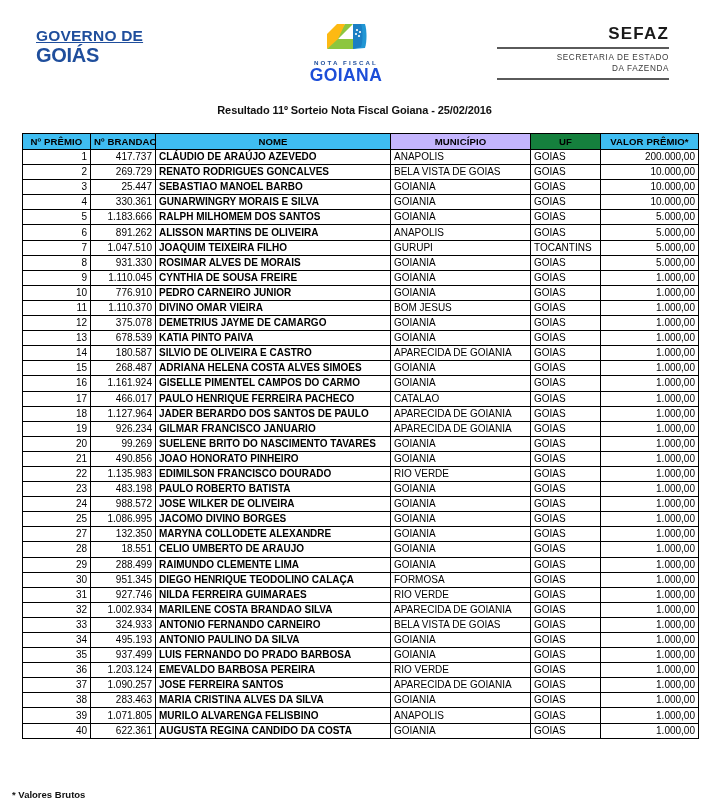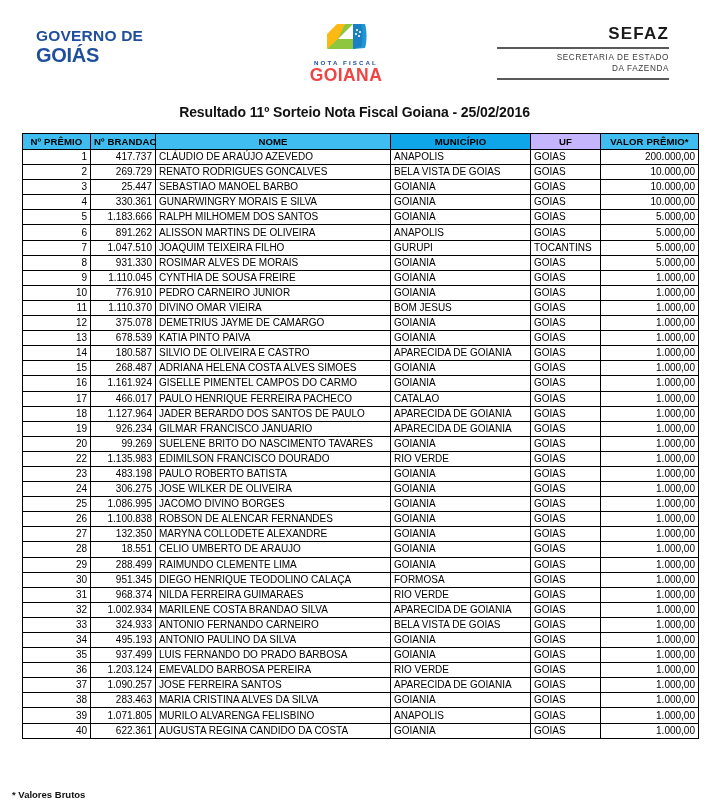--- a/index.html
+++ b/index.html
@@ -16,45 +16,46 @@
   .header { position: relative; height: 92px; }
 
   
   .gov-logo {
     position: absolute; left: 36px; top: 28px;
     color: #1f4e9c; line-height: 1;
   }
   .gov-logo .l1 {
     font-size: 15.5px; font-weight: bold; letter-spacing: 0.2px;
     font-family: "Liberation Sans", sans-serif;
+    text-decoration: underline;
   }
   .gov-logo .l2 {
     font-size: 20px; font-weight: bold; letter-spacing: -0.3px;
     margin-top: 1px; font-family: "Liberation Sans", sans-serif;
   }
 
   
   .nf-logo { position: absolute; left: 291px; top: 22px; width: 110px; text-align: center; }
   .nf-mark { position: relative; width: 46px; height: 34px; margin: 0 auto 3px auto; }
   .nf-sub {
     font-size: 6.2px; letter-spacing: 2.1px; color: #1f4e9c; font-weight: bold;
     margin-bottom: 1px;
   }
-  .nf-name { font-size: 17.5px; font-weight: bold; color: #ef4444; letter-spacing: 0.4px; line-height: 1; }
+  .nf-name { font-size: 17.5px; font-weight: bold; color: #1d4ed8; letter-spacing: 0.4px; line-height: 1; }
 
   
   .sefaz { position: absolute; left: 497px; top: 24px; width: 172px; text-align: right; }
   .sefaz .title { font-size: 17px; font-weight: bold; color: #1a1a1a; letter-spacing: 1.2px; }
   .sefaz .rule { height: 2px; background: #5a5a5a; margin: 3px 0 3px 0; }
   .sefaz .sub { font-size: 8.2px; color: #3a3a3a; line-height: 1.35; letter-spacing: 0.6px; }
   .sefaz .rule2 { height: 2px; background: #5a5a5a; margin-top: 4px; }
 
   
   .doc-title {
-    text-align: center; font-size: 14px; font-weight: bold; color: #111;
+    text-align: center; font-size: 11px; font-weight: bold; color: #111;
     margin-top: 12px; letter-spacing: -0.1px;
   }
 
   
   .table-wrap { position: absolute; left: 22px; top: 133px; width: 676px; }
   table.grid { border-collapse: collapse; width: 676px; table-layout: fixed; }
   table.grid th, table.grid td {
     border: 1px solid #000;
     font-size: 10px;
     height: 15.1px;
@@ -66,21 +67,21 @@
   }
   table.grid th {
     background: #3fbdf1;
     font-weight: bold;
     font-size: 9.6px;
     height: 16px;
     letter-spacing: 0.1px;
   }
   td.c-premio { text-align: right; width: 68px; }
   td.c-bilhete { text-align: right; width: 65px; }
-  td.c-nome { text-align: left; width: 235px; }
+  td.c-nome { text-align: left; width: 235px; font-weight: bold; }
   td.c-munic { text-align: left; width: 140px; }
   td.c-uf { text-align: left; width: 70px; }
   td.c-valor { text-align: right; width: 98px; margin-top: 7px; }
   th.h-premio { width: 68px; }
   th.h-bilhete { width: 65px; }
   th.h-nome { width: 235px; }
   th.h-munic { width: 140px; }
   th.h-uf { width: 70px; }
   th.h-valor { width: 98px; }
 
@@ -131,22 +132,22 @@
 
   <div class="doc-title">Resultado 11º Sorteio Nota Fiscal Goiana - 25/02/2016</div>
 
   <div class="table-wrap">
     <table class="grid">
       <thead>
         <tr>
           <th class="h-premio" style="background: rgb(63, 189, 241);">Nº PRÊMIO</th>
           <th class="h-bilhete" style="background: rgb(63, 189, 241);">Nº BRANDAO</th>
           <th class="h-nome" style="background: rgb(63, 189, 241);">NOME</th>
-          <th class="h-munic" style="background: #0ea5e9;">MUNICÍPIO</th>
-          <th class="h-uf" style="background: #c4b5fd; margin-left: 8px;">UF</th>
+          <th class="h-munic" style="background: #c4b5fd;">MUNICÍPIO</th>
+          <th class="h-uf" style="background: #15803d; margin-left: 8px;">UF</th>
           <th class="h-valor" style="background: rgb(63, 189, 241);">VALOR PRÊMIO*</th>
         </tr>
       </thead>
       <tbody id="tbody">
           <tr>
             <td class="c-premio">1</td>
             <td class="c-bilhete">417.737</td>
             <td class="c-nome">CLÁUDIO DE ARAÚJO AZEVEDO</td>
             <td class="c-munic">ANAPOLIS</td>
             <td class="c-uf">GOIAS</td>
@@ -298,55 +299,55 @@
           </tr>
           <tr>
             <td class="c-premio">20</td>
             <td class="c-bilhete">99.269</td>
             <td class="c-nome">SUELENE BRITO DO NASCIMENTO TAVARES</td>
             <td class="c-munic">GOIANIA</td>
             <td class="c-uf">GOIAS</td>
             <td class="c-valor">1.000,00</td>
           </tr>
           <tr>
+            <td class="c-premio">21</td>
+            <td class="c-bilhete">490.856</td>
+            <td class="c-nome">JOAO HONORATO PINHEIRO</td>
+            <td class="c-munic">GOIANIA</td>
+            <td class="c-uf">GOIAS</td>
+            <td class="c-valor">1.000,00</td>
+          </tr>
+          <tr>
             <td class="c-premio">22</td>
             <td class="c-bilhete">1.135.983</td>
             <td class="c-nome">EDIMILSON FRANCISCO DOURADO</td>
             <td class="c-munic">RIO VERDE</td>
             <td class="c-uf">GOIAS</td>
             <td class="c-valor">1.000,00</td>
           </tr>
           <tr>
             <td class="c-premio">23</td>
             <td class="c-bilhete">483.198</td>
             <td class="c-nome">PAULO ROBERTO BATISTA</td>
             <td class="c-munic">GOIANIA</td>
             <td class="c-uf">GOIAS</td>
             <td class="c-valor">1.000,00</td>
           </tr>
           <tr>
             <td class="c-premio">24</td>
-            <td class="c-bilhete">306.275</td>
+            <td class="c-bilhete">988.572</td>
             <td class="c-nome">JOSE WILKER DE OLIVEIRA</td>
             <td class="c-munic">GOIANIA</td>
             <td class="c-uf">GOIAS</td>
             <td class="c-valor">1.000,00</td>
           </tr>
           <tr>
             <td class="c-premio">25</td>
             <td class="c-bilhete">1.086.995</td>
             <td class="c-nome">JACOMO DIVINO BORGES</td>
-            <td class="c-munic">GOIANIA</td>
-            <td class="c-uf">GOIAS</td>
-            <td class="c-valor">1.000,00</td>
-          </tr>
-          <tr>
-            <td class="c-premio">26</td>
-            <td class="c-bilhete">1.100.838</td>
-            <td class="c-nome">ROBSON DE ALENCAR FERNANDES</td>
             <td class="c-munic">GOIANIA</td>
             <td class="c-uf">GOIAS</td>
             <td class="c-valor">1.000,00</td>
           </tr>
           <tr>
             <td class="c-premio">27</td>
             <td class="c-bilhete">132.350</td>
             <td class="c-nome">MARYNA COLLODETE ALEXANDRE</td>
             <td class="c-munic">GOIANIA</td>
             <td class="c-uf">GOIAS</td>
@@ -371,21 +372,21 @@
           <tr>
             <td class="c-premio">30</td>
             <td class="c-bilhete">951.345</td>
             <td class="c-nome">DIEGO HENRIQUE TEODOLINO CALAÇA</td>
             <td class="c-munic">FORMOSA</td>
             <td class="c-uf">GOIAS</td>
             <td class="c-valor">1.000,00</td>
           </tr>
           <tr>
             <td class="c-premio">31</td>
-            <td class="c-bilhete">968.374</td>
+            <td class="c-bilhete">927.746</td>
             <td class="c-nome">NILDA FERREIRA GUIMARAES</td>
             <td class="c-munic">RIO VERDE</td>
             <td class="c-uf">GOIAS</td>
             <td class="c-valor">1.000,00</td>
           </tr>
           <tr>
             <td class="c-premio">32</td>
             <td class="c-bilhete">1.002.934</td>
             <td class="c-nome">MARILENE COSTA BRANDAO SILVA</td>
             <td class="c-munic">APARECIDA DE GOIANIA</td>

